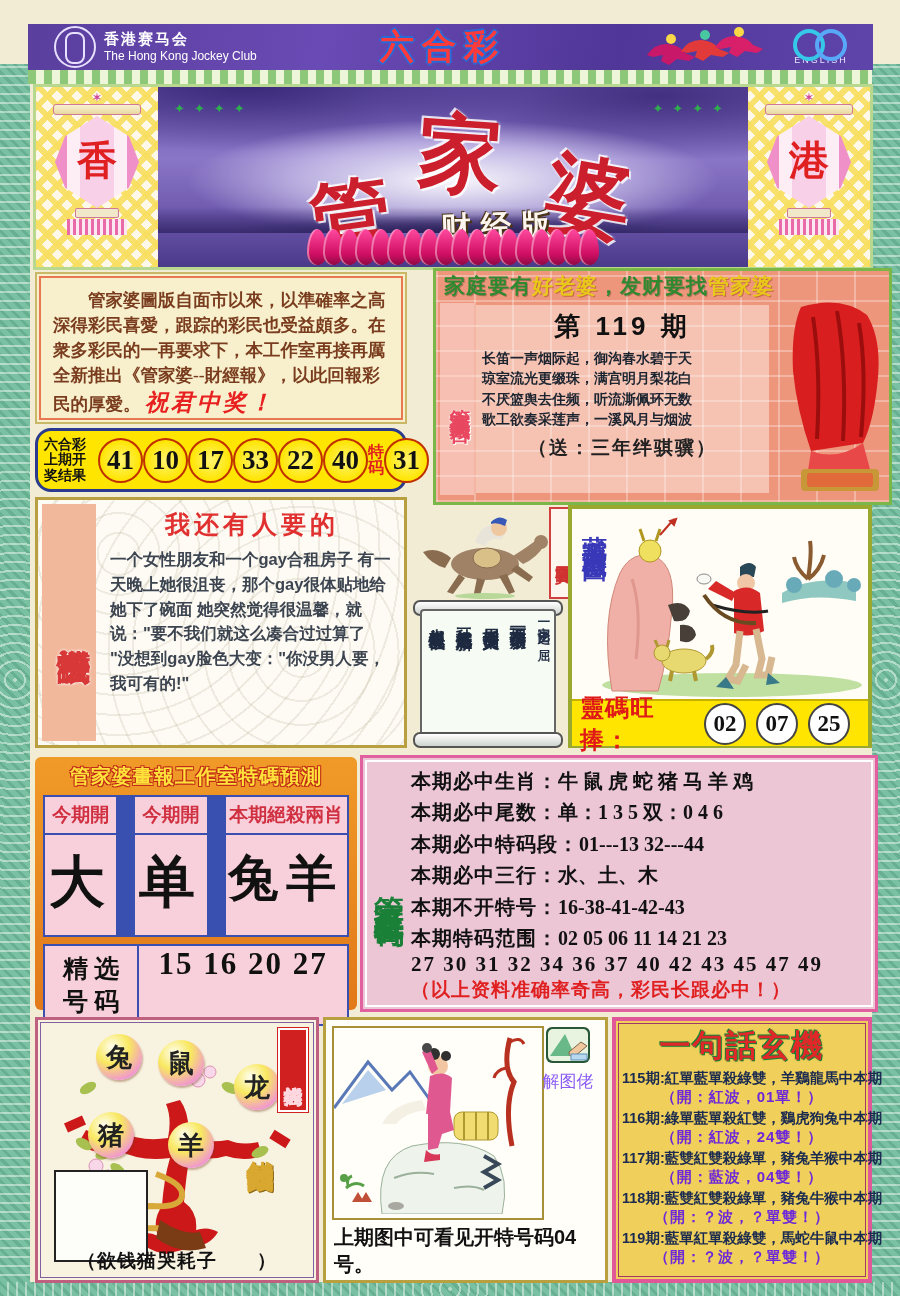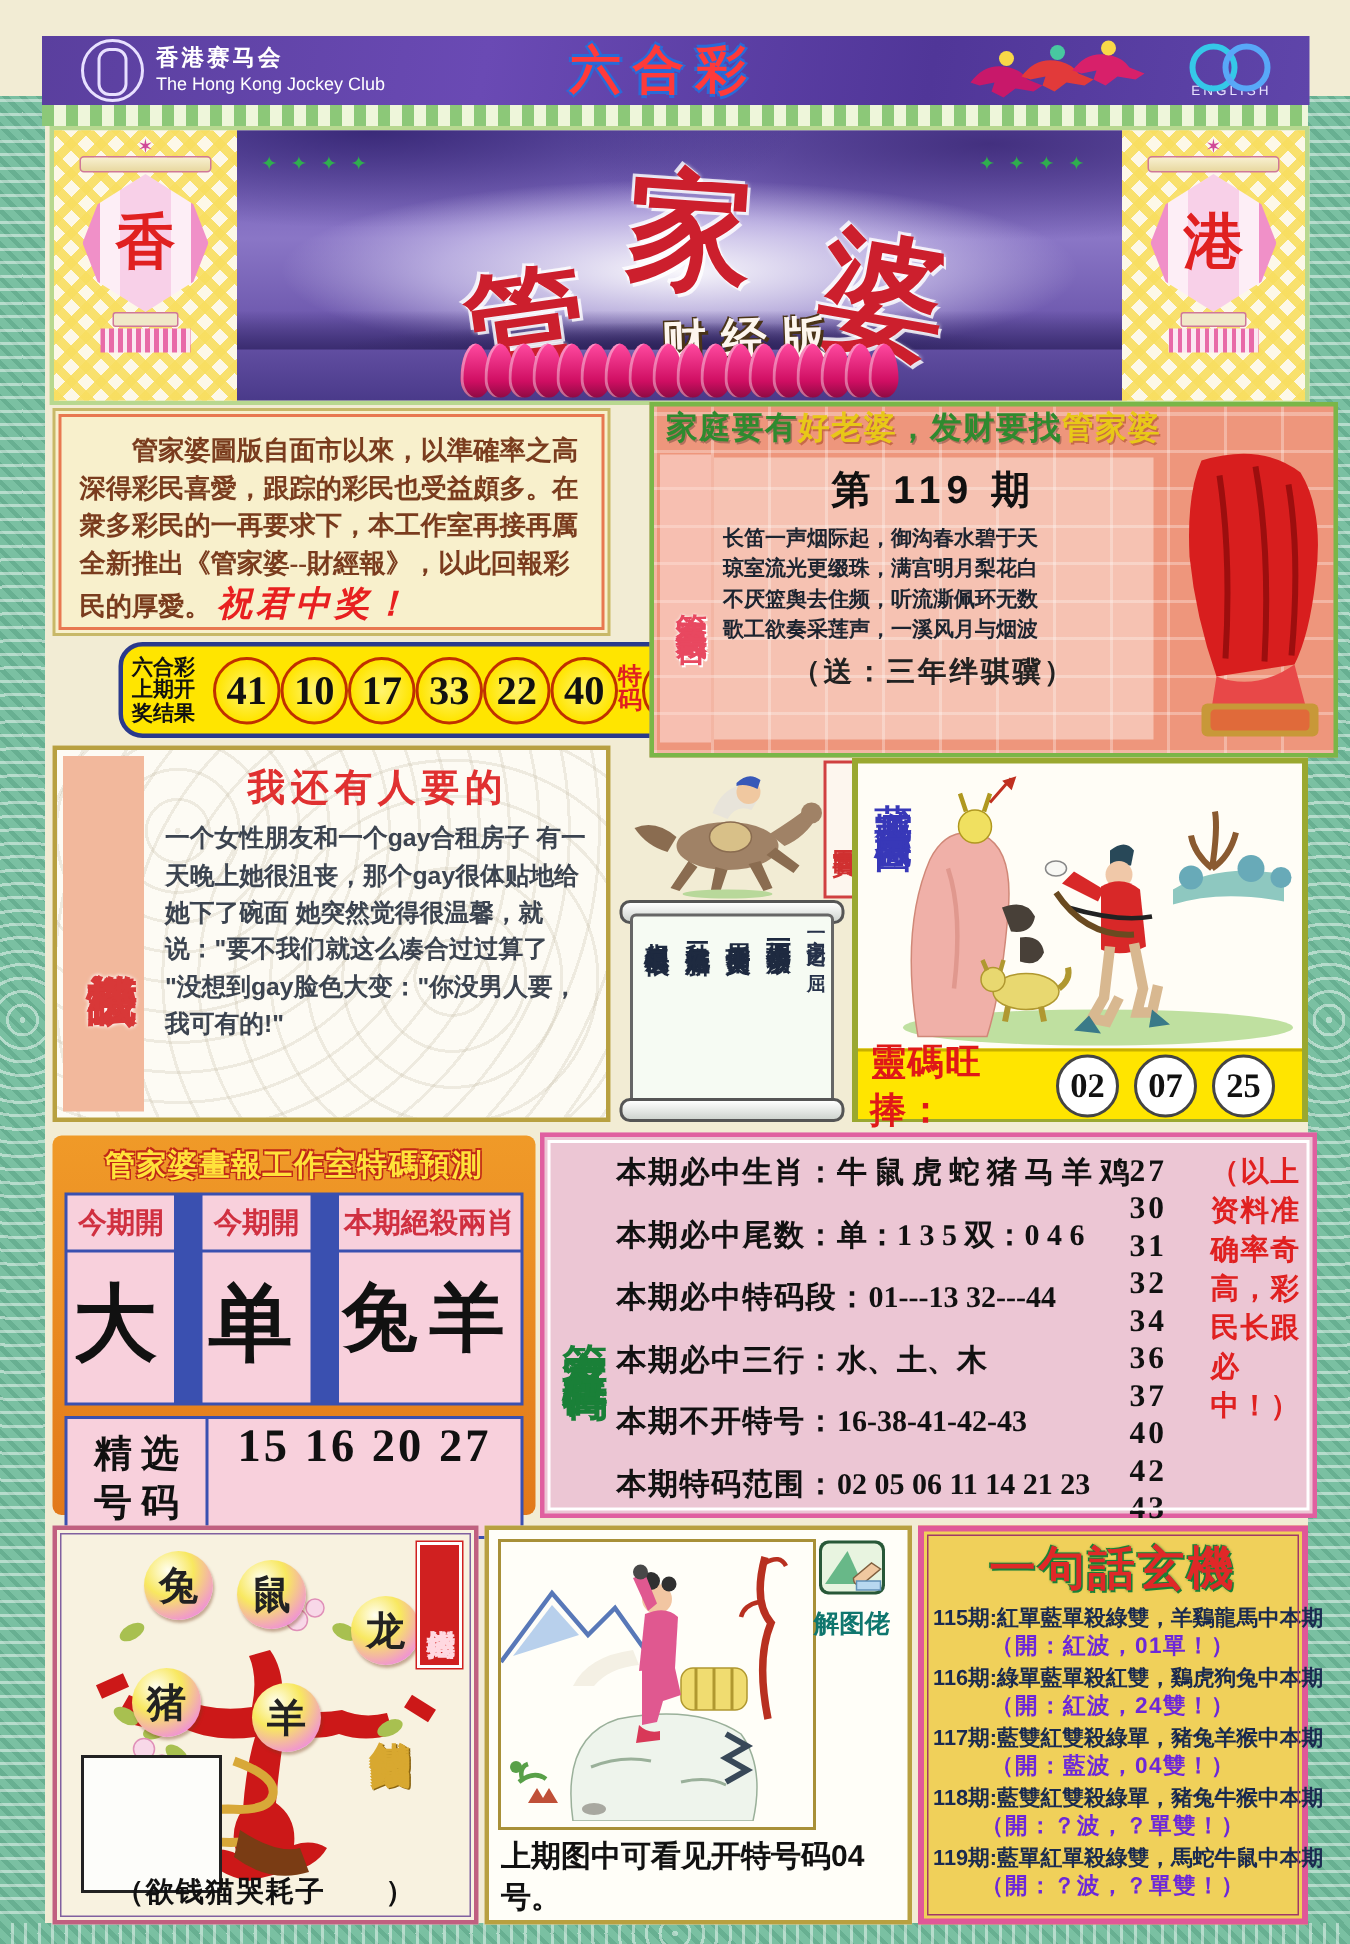--- a/index.html
+++ b/index.html
@@ -78,21 +78,21 @@
   
   .abs{position:absolute;}
   
   .intro{left:35px;top:272px;width:372px;height:152px;background:#f8f0cc;
     border:2px solid #c8b868;outline:2px solid #e87850;outline-offset:-6px;padding:14px 16px 8px;box-sizing:border-box;}
   .intro p{margin:0;font-size:17.5px;line-height:1.42;color:#7a3c1e;font-weight:bold;
     font-family:"Liberation Serif",serif;text-indent:2em;}
   .intro .wish{color:#e82020;font-size:23px;letter-spacing:3px;font-style:italic;}
   
   .drawbar{left:35px;top:428px;width:372px;height:64px;background:#ffe500;border:3px solid #2a3a8c;
-    border-radius:16px;display:flex;align-items:center;padding:0 6px;box-sizing:border-box;margin-left:44px;}
+    border-radius:16px;display:flex;align-items:center;padding:0 6px;box-sizing:border-box;}
   .draw-label{width:54px;font-size:14px;font-weight:900;color:#111;line-height:1.1;flex:0 0 auto;}
   .balls{flex:1;display:flex;align-items:center;justify-content:space-between;}
   .ball{width:41px;height:41px;border:2px solid #c03000;border-radius:50%;color:#111;
     font-family:"Liberation Serif",serif;font-size:27px;font-weight:bold;display:flex;
     align-items:center;justify-content:center;background:radial-gradient(#fff470,#ffe500 70%);}
   .special-label{width:18px;font-size:16px;font-weight:900;color:#e02020;line-height:1.0;text-align:center;}
   
   .poembox{left:413px;top:268px;width:459px;height:237px;border:3px solid #7ab648;box-sizing:border-box;
     background:#ee967c;
     background-image:repeating-linear-gradient(0deg,rgba(255,255,255,.3) 0 2px,transparent 2px 25px),
@@ -164,21 +164,21 @@
   .sel-label{background:#f8d0dc;width:92px;display:flex;flex-direction:column;justify-content:space-around;
     font-size:25px;font-weight:900;color:#111;text-align:center;font-family:"Liberation Serif",serif;padding:6px 0;}
   .sel-rows{background:#f8d0dc;flex:1;display:flex;flex-direction:row;justify-content:center;}
   .sel-row{font-family:"Liberation Serif",serif;font-size:31px;font-weight:bold;color:#111;
     text-align:center;line-height:1.18;letter-spacing:2px;}
   
   .zbox{left:360px;top:755px;width:518px;height:257px;background:#ecc6d4;box-sizing:border-box;
     border:3px solid #e060a0;outline:2px solid #fff;outline-offset:-7px;display:flex;padding:10px 6px 6px 4px;}
   .z-side{width:42px;font-size:30px;font-weight:900;color:#1a8038;letter-spacing:4px;
     font-family:"Liberation Serif",serif;}
-  .z-main{flex:1;display:flex;flex-direction:row;padding:0 2px;}
+  .z-main{flex:1;display:flex;flex-direction:column;padding:0 2px;}
   .z-line{font-size:20px;font-weight:900;color:#111;white-space:nowrap;font-family:"Liberation Serif",serif;}
   .z-label{letter-spacing:1px;}
   .z-overflow{font-size:21px;font-weight:900;color:#111;font-family:"Liberation Serif",serif;letter-spacing:2px;}
   .z-note{color:#e02020;font-size:19px;font-weight:900;letter-spacing:1px;}
   
   .treebox{left:35px;top:1017px;width:284px;height:266px;background:#f8f2e0;box-sizing:border-box;
     border:3px solid #c06080;outline:1px solid #8060a0;outline-offset:-6px;position:absolute;overflow:hidden;}
   .tree-corner{position:absolute;right:8px;top:8px;width:30px;height:84px;background:#d02020;border:2px solid #fff;
     box-shadow:0 0 0 1px #d02020;writing-mode:vertical-rl;text-orientation:upright;
     color:#ffd8e0;font-size:19px;font-weight:900;text-align:center;padding-top:4px;box-sizing:border-box;}
@@ -191,21 +191,21 @@
   .gold-chars{position:absolute;right:38px;top:120px;writing-mode:vertical-rl;font-size:27px;font-weight:900;
     color:#d8a830;text-shadow:1px 1px 0 #8a6410;letter-spacing:2px;font-family:"Liberation Serif",serif;}
   .white-square{position:absolute;left:16px;top:150px;width:90px;height:88px;background:#fdfdfa;border:2px solid #222;}
   .tree-caption{position:absolute;left:0;right:0;bottom:6px;text-align:center;font-size:19px;
     font-weight:900;color:#111;letter-spacing:1px;}
   
   .picbox{left:323px;top:1017px;width:285px;height:266px;background:#fffef8;box-sizing:border-box;
     border:3px solid #b8a040;position:absolute;}
   .pic-art{position:absolute;left:6px;top:6px;width:208px;height:190px;border:2px solid #a89038;overflow:hidden;background:#fffef8;}
   .solver{position:absolute;right:6px;top:6px;width:62px;text-align:center;}
-  .solver-label{color:#0f766e;font-size:17px;font-weight:700;margin-top:2px;}
+  .solver-label{color:#8b5cf6;font-size:17px;font-weight:400;margin-top:2px;}
   .pic-caption{position:absolute;left:8px;top:204px;right:4px;font-size:20px;font-weight:900;color:#111;}
   
   .hintsbox{left:612px;top:1017px;width:260px;height:266px;background:#f0d05a;box-sizing:border-box;
     border:4px solid #e05898;outline:1px solid #a03868;outline-offset:-7px;position:absolute;padding:4px 6px;}
   .hints-title{text-align:center;font-size:31px;font-weight:900;color:#e02828;letter-spacing:2px;
     font-family:"Liberation Serif",serif;
     text-shadow:0 0 2px #1a8038,1px 1px 0 #1a8038,-1px -1px 0 #1a8038;}
   .hint{margin-top:2px;}
   .hint-line{font-size:14.5px;font-weight:900;color:#1a2a50;white-space:nowrap;}
   .hint-result{text-align:center;font-size:15px;font-weight:900;color:#6d28d9;letter-spacing:1px;}

